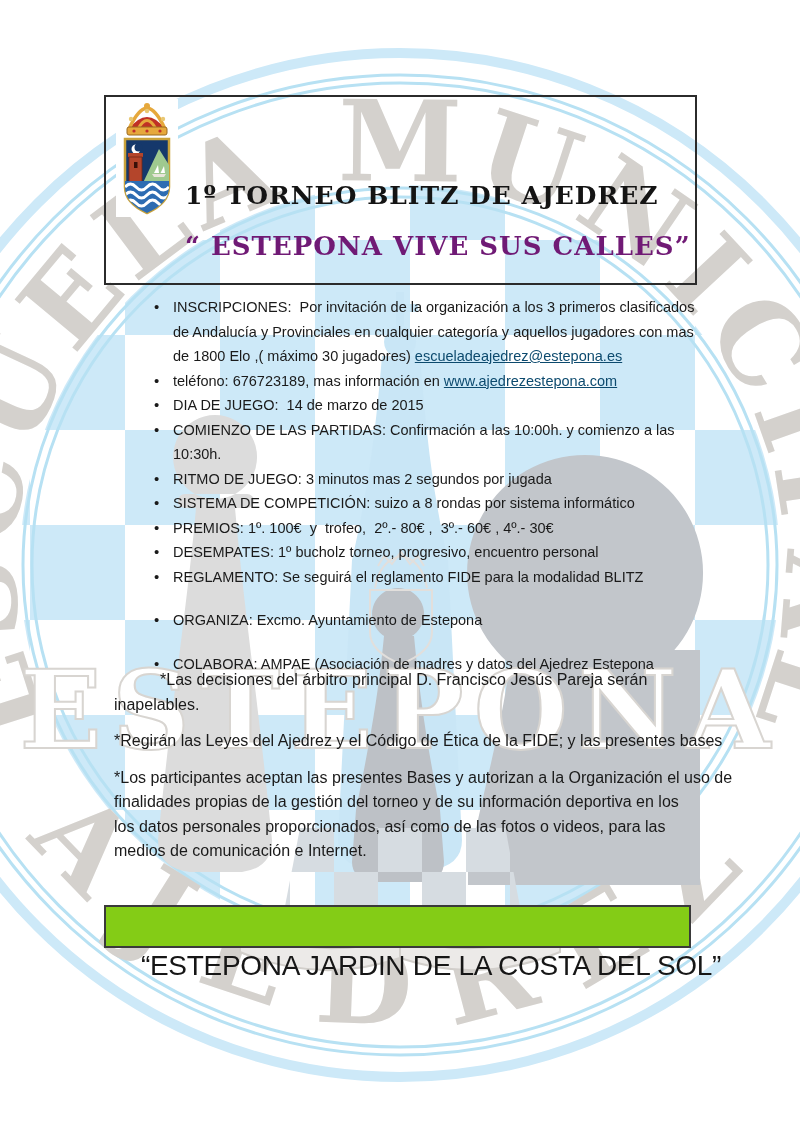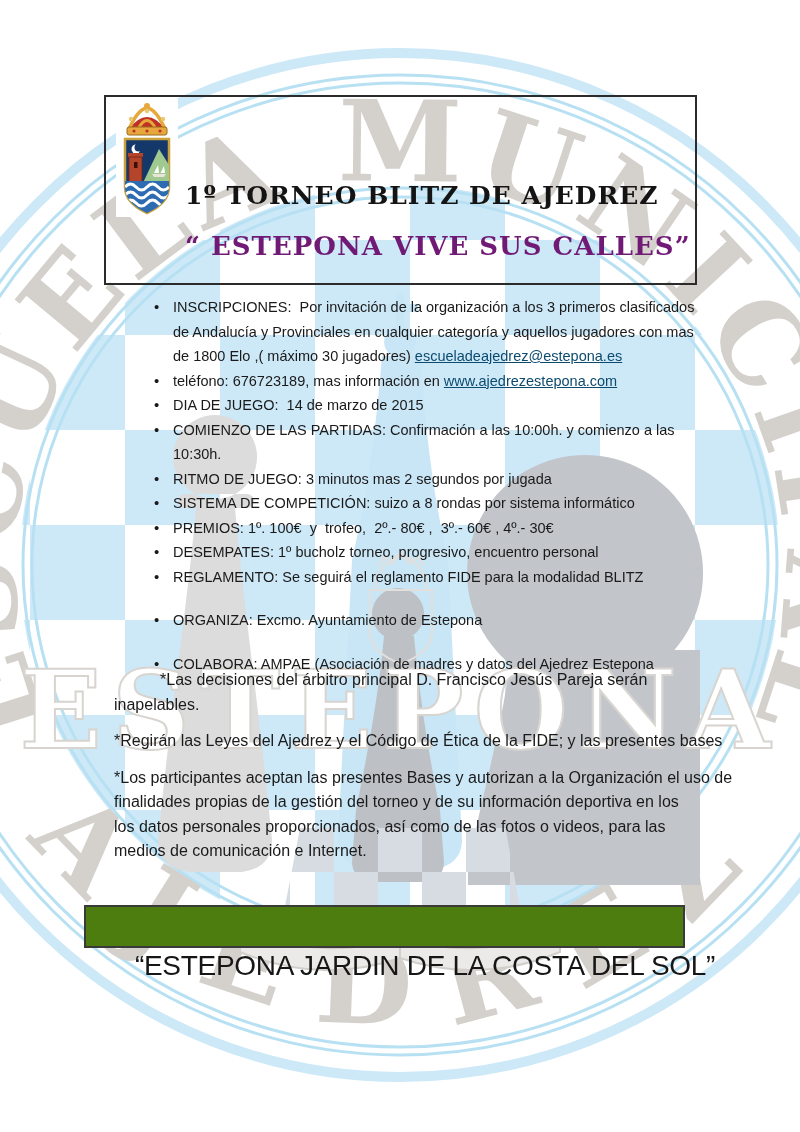--- a/index.html
+++ b/index.html
@@ -26,23 +26,23 @@
   .bullets li.gap-before{margin-top:19px;}
   .bline{white-space:pre;}
   .doc-link{color:#0c4a6e;text-decoration:underline;cursor:pointer;}
   
   .paragraphs{position:absolute;left:114px;top:668px;width:600px;z-index:2;
               font-size:16px;line-height:24.5px;}
   .para{margin:0 0 12px 0;}
   .pline{white-space:pre;}
   .pline.indent{padding-left:46px;}
   
-  .footer-box{position:absolute;left:84px;top:905px;width:578px;height:39px;
-              border:2px solid #3a3a3a;background:#4d7c0f;z-index:2;
-              line-height:39px;padding-left:19px;font-size:28px;color:#161616;
+  .footer-box{position:absolute;left:104px;top:905px;width:578px;height:39px;
+              border:2px solid #3a3a3a;background:#84cc16;z-index:2;
+              line-height:39px;padding-left:5px;font-size:28px;color:#161616;
               white-space:pre;letter-spacing:-0.3px;}
 </style>
 </head>
 <body>
 
 <div class="page">
 
   <svg class="watermark" width="800" height="1132" viewBox="0 0 800 1132" aria-hidden="true">
     <defs>
       <pattern id="ck" patternUnits="userSpaceOnUse" x="125" y="50" width="190" height="190">

